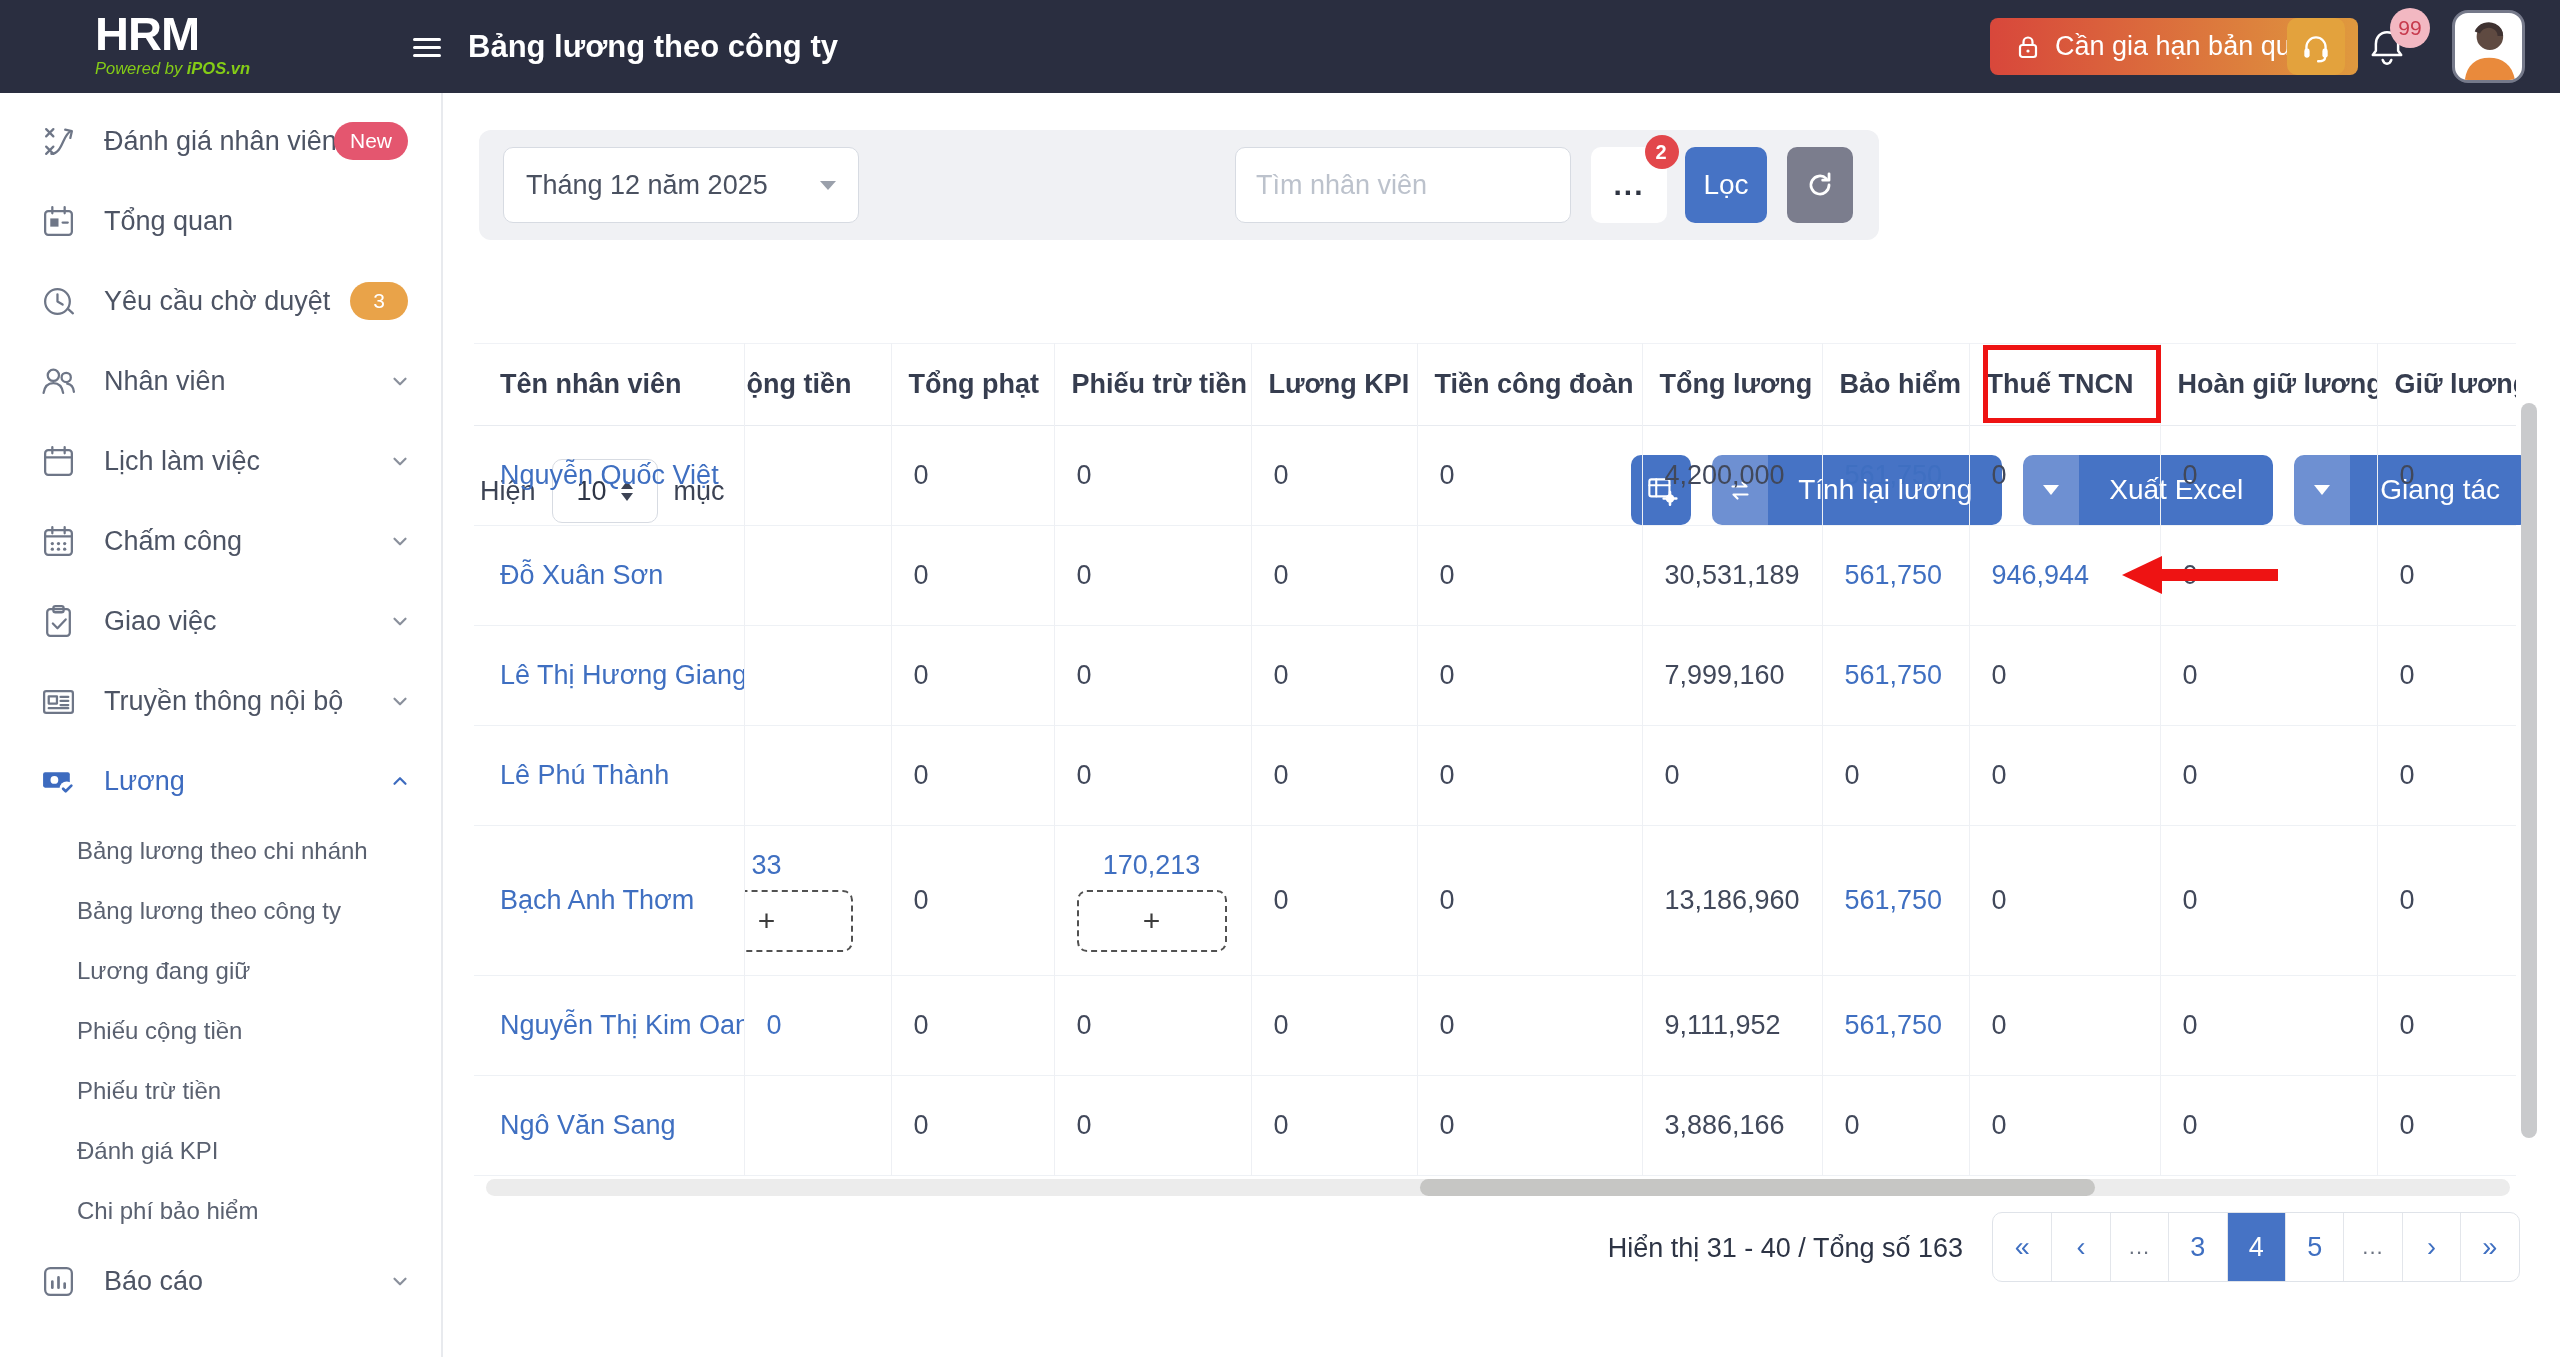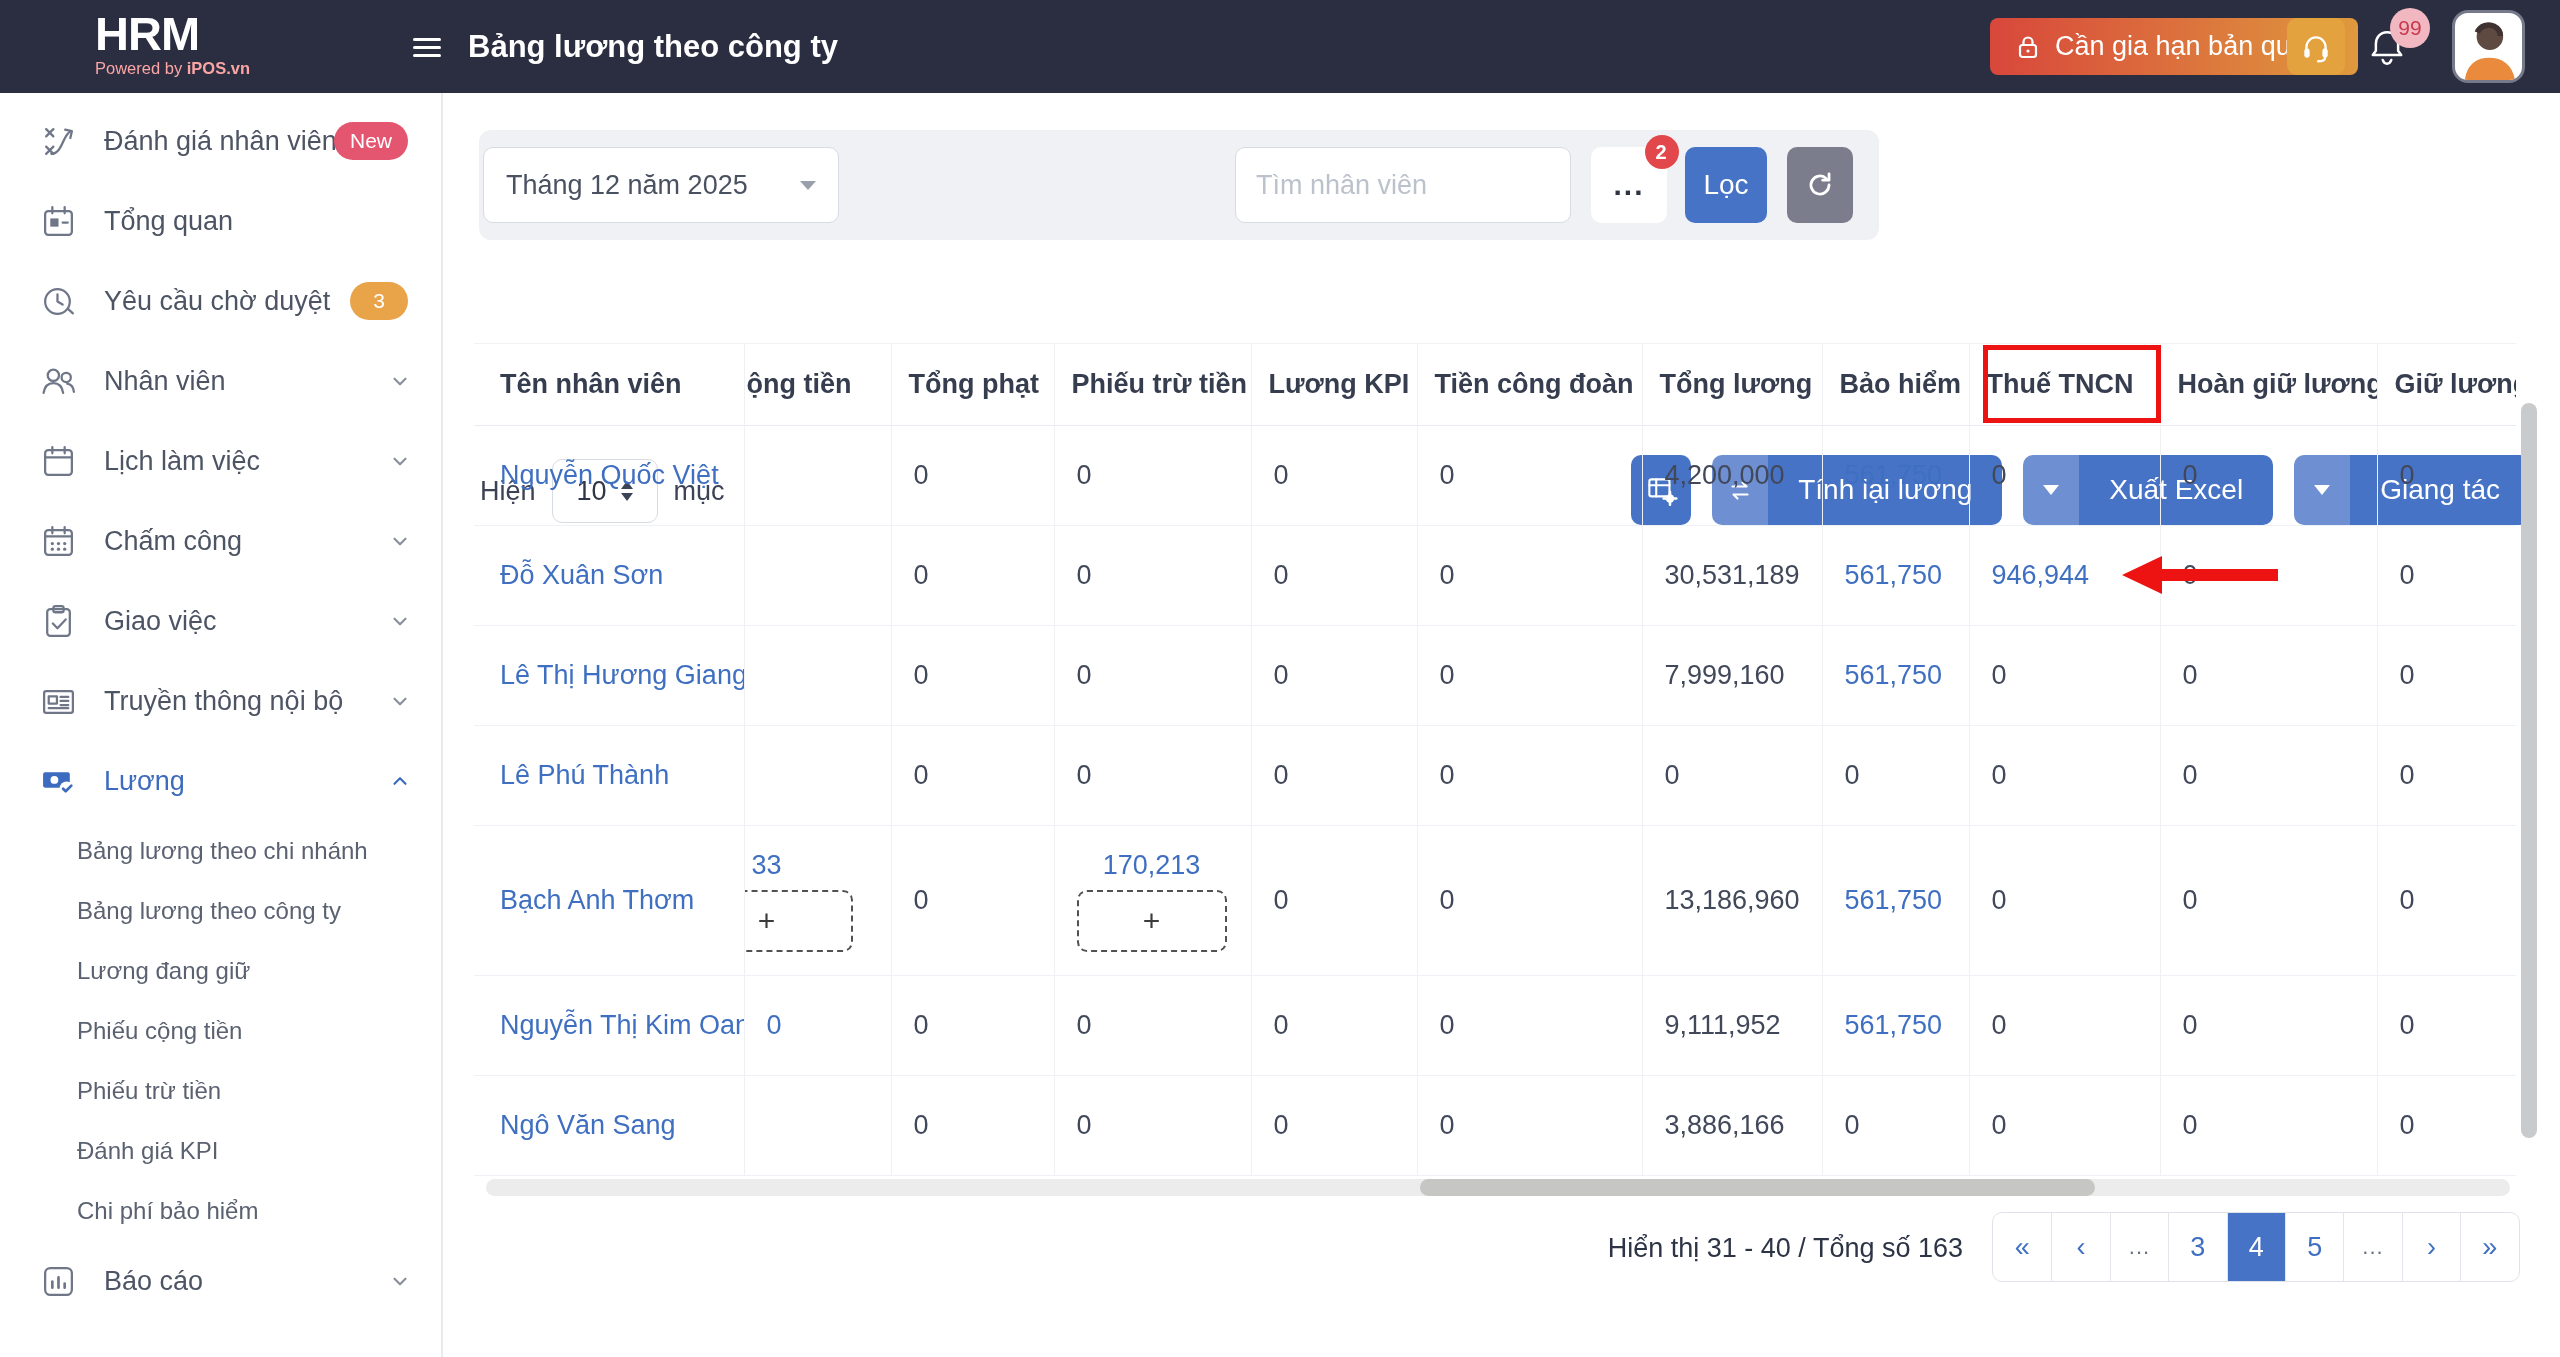--- a/index.html
+++ b/index.html
@@ -4,21 +4,21 @@
 <style>
   * { margin:0; padding:0; box-sizing:border-box; }
   html,body { width:2560px; height:1357px; overflow:hidden; background:#fff;
     font-family:"Liberation Sans","DejaVu Sans",sans-serif; }
   .page { position:relative; width:2560px; height:1357px; }
 
   
   .topbar { position:absolute; left:0; top:0; width:2560px; height:93px; background:#2a2e40; }
   .logo { position:absolute; left:95px; top:12px; color:#fff; }
   .logo .hrm { font-size:47px; font-weight:bold; letter-spacing:-1px; line-height:44px; }
-  .logo .sub { font-size:16.5px; margin-top:3px; color:#fca5a5; }
+  .logo .sub { font-size:16.5px; margin-top:3px; color:#84cc16;font-style:italic; }
   .logo .sub b { font-weight:bold; }
   .hamburger { position:absolute; left:413px; top:38px; width:30px; cursor:pointer; }
   .hamburger span { display:block; width:28px; height:3px; background:#fff; border-radius:2px; margin-bottom:5px; }
   .page-title { position:absolute; left:468px; top:0; height:93px; line-height:93px;
     color:#fff; font-size:31px; font-weight:600; }
   .license-btn { position:absolute; left:1990px; top:18px; height:57px; padding:0 24px;
     display:flex; align-items:center; gap:13px; border:none; border-radius:8px;
     background:linear-gradient(90deg,#d8473b,#df993e); color:#fff; font-size:27px; cursor:pointer; }
   .headset-btn { position:absolute; left:2287px; top:18px; width:58px; height:57px; border:none;
     border-radius:10px; background:#e3a23d; display:flex; align-items:center; justify-content:center; cursor:pointer; }
@@ -49,21 +49,21 @@
 
   
   .main { position:absolute; left:443px; top:93px; width:2117px; height:1264px; background:#fff; }
 
   .filter-panel { position:absolute; left:36px; top:37px; width:1400px; height:110px;
     background:#f0f1f4; border-radius:12px; }
   .select-box { position:absolute; top:17px; height:76px; background:#fff; border:1px solid #d7dbe2;
     border-radius:10px; display:flex; align-items:center; padding:0 22px; font-size:27px; color:#4a5160; cursor:pointer; }
   .select-box .caret { margin-left:auto; width:0; height:0; border-left:8px solid transparent;
     border-right:8px solid transparent; border-top:9px solid #9aa0ab; }
-  .sel-month { left:4px; width:356px; }
+  .sel-month { left:24px; width:356px; }
   .sel-branch { left:384px; width:356px; }
   .search-input { position:absolute; left:756px; top:17px; width:336px; height:76px; background:#fff;
     border:1px solid #d7dbe2; border-radius:10px; padding:0 20px; font-size:27px; color:#4a5160;
     font-family:inherit; }
   .search-input::placeholder { color:#bcc2cc; }
   .more-btn { position:absolute; left:1112px; top:17px; width:76px; height:76px; background:#fff;
     border:none; border-radius:10px; font-size:30px; font-weight:bold; color:#2e3442;
     letter-spacing:2px; cursor:pointer; }
   .more-badge { position:absolute; right:-12px; top:-12px; width:34px; height:34px; border-radius:50%;
     background:#e2474b; color:#fff; font-size:20px; font-weight:bold;

